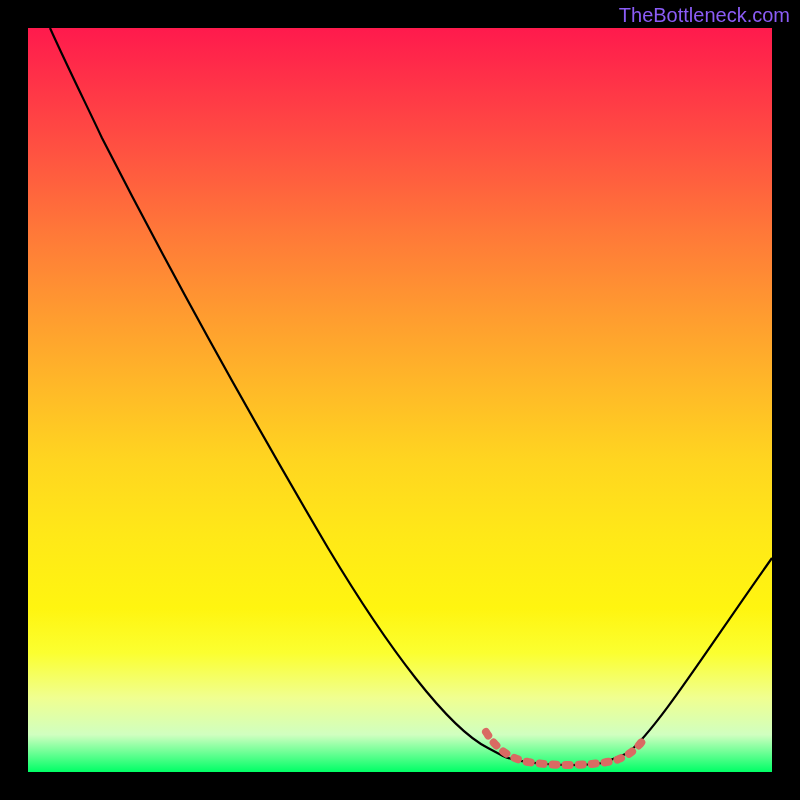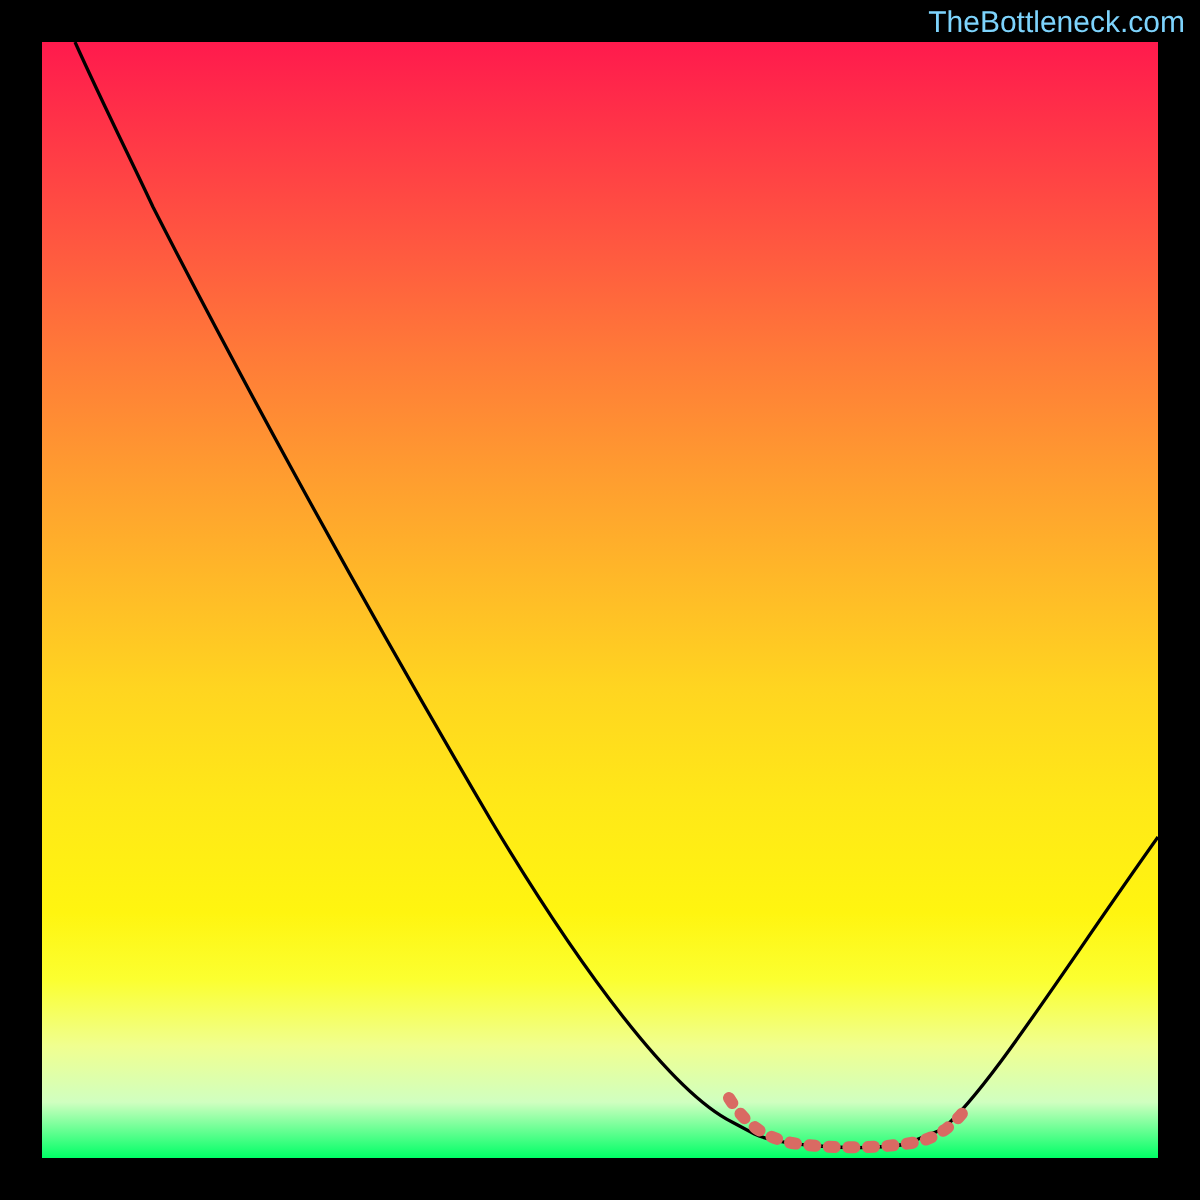--- a/index.html
+++ b/index.html
@@ -8,21 +8,21 @@
     height: 800px;
     background: #000;
     font-family: Arial, sans-serif;
     position: relative;
     overflow: hidden;
   }
   .watermark {
     position: absolute;
     top: 4px;
     right: 10px;
-    color: #7dd3fc;
+    color: #8b5cf6;
     font-size: 20px;
     font-weight: normal;
     z-index: 10;
   }
   .chart-area {
     position: absolute;
     top: 28px;
     left: 28px;
     width: 744px;
     height: 744px;

